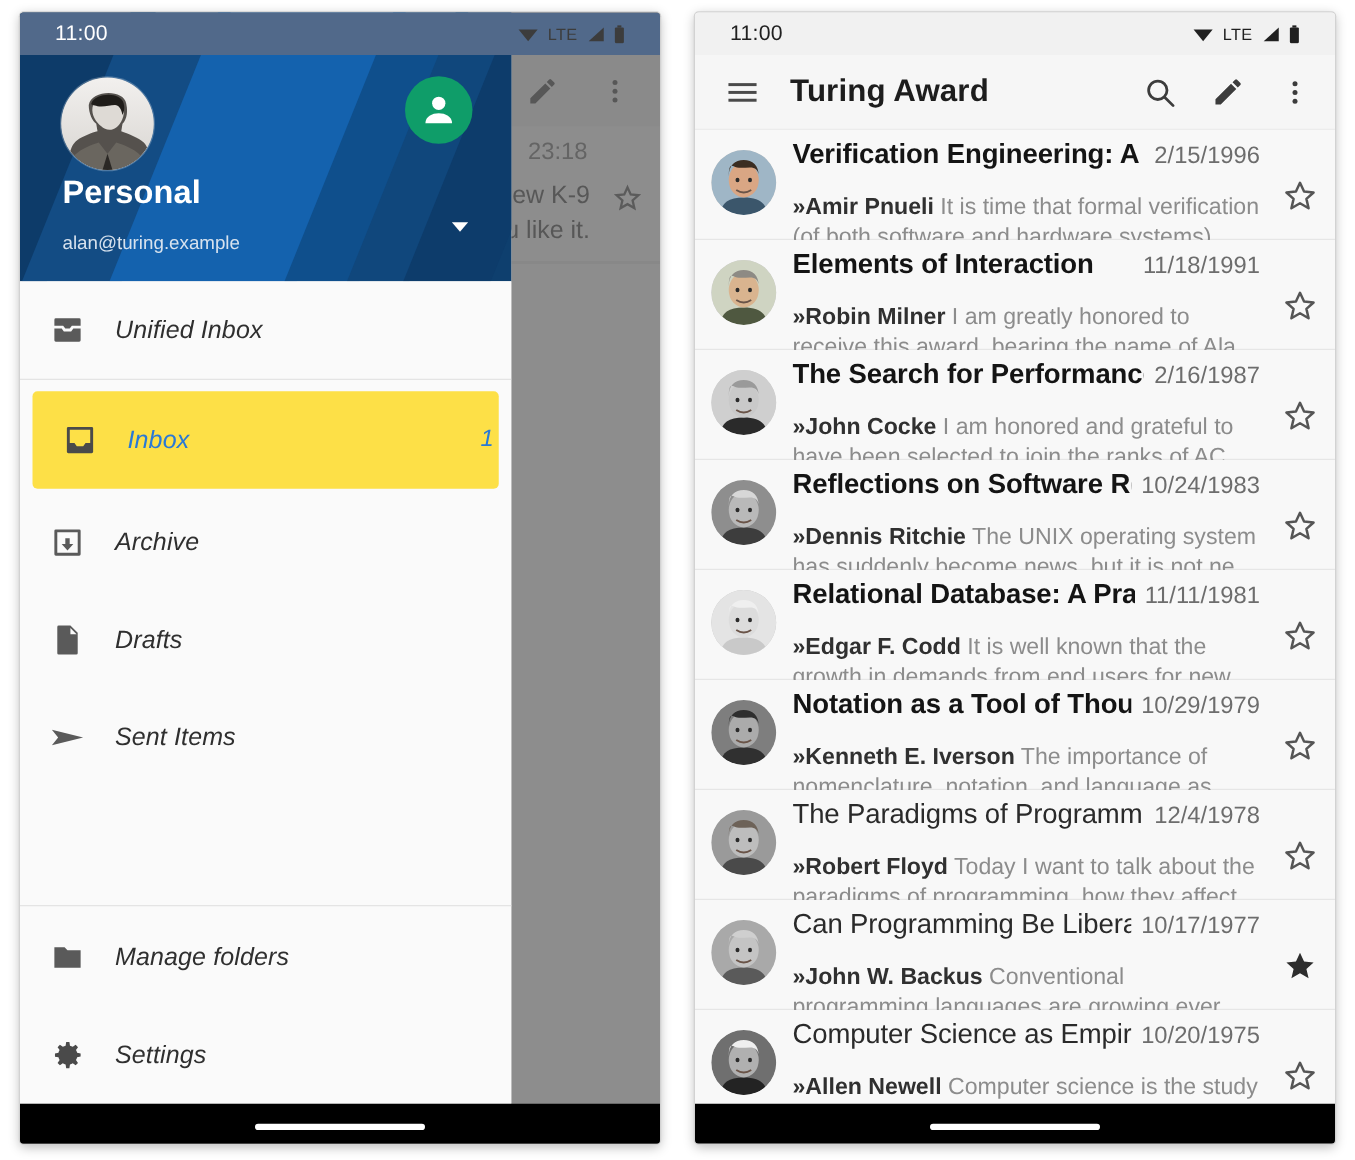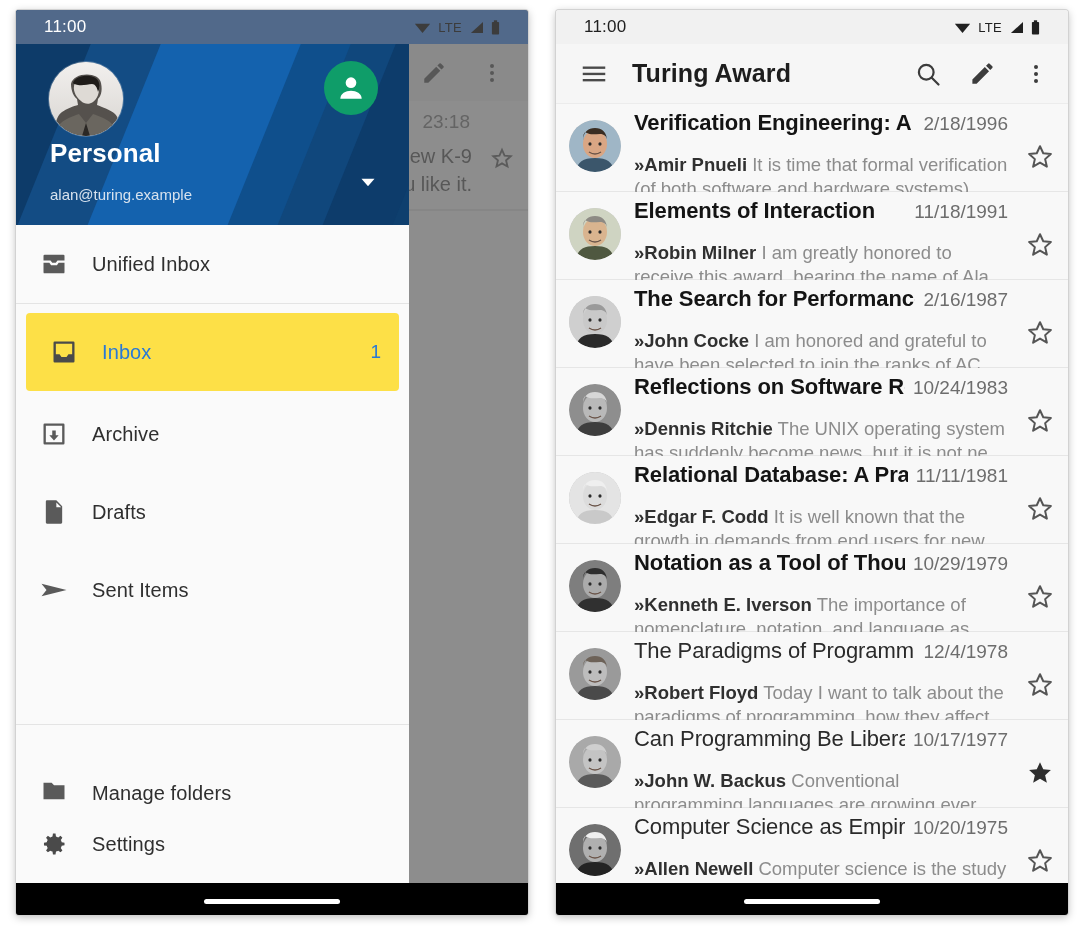--- a/index.html
+++ b/index.html
@@ -50,21 +50,21 @@
   .dh-badge{position:absolute;right:31px;top:51px;width:54px;height:54px;border-radius:50%;background:#0f9d69;
     display:flex;align-items:center;justify-content:center;}
   .dh-name{position:absolute;left:34px;bottom:56px;color:#fff;font-size:26px;font-weight:700;letter-spacing:.1px;}
   .dh-mail{position:absolute;left:34px;bottom:22px;color:#d7e2ee;font-size:15px;}
   .dh-caret{position:absolute;right:28px;bottom:26px;}
 
   .drawer-scroll{position:relative;flex:1 1 auto;overflow:hidden;background:#fafafa;}
   .drawer-foot{position:relative;flex:0 0 123px;background:#fafafa;border-top:1px solid #e4e4e4;}
 
   .ditem{position:relative;height:78px;display:flex;align-items:center;box-sizing:border-box;
-    padding:0 18px 0 0;margin:0 0;}
+    padding:0 4px 0 0;margin:0 0;font-style:italic;}
   .ditem .dic{width:76px;display:flex;align-items:center;justify-content:center;flex:0 0 76px;}
   .ditem .dlabel{font-size:20px;color:#2f2f2f;letter-spacing:.1px;}
   .ditem .dcount{margin-left:auto;font-size:19px;color:#4a4a4a;}
   .ditem.sel{background:#fde047;border-radius:4px;margin:0 10px;}
   .ditem.sel .dlabel{color:#2979d6;font-weight:500;}
   .ditem.sel .dcount{color:#2979d6;}
   .dsep{height:1px;background:#e4e4e4;margin:0;}
 
   
   .appbar{position:absolute;left:0;top:34px;width:100%;height:59px;background:#f6f6f6;display:flex;align-items:center;
@@ -239,21 +239,21 @@
         </div>
 
         <div class="ditem">
 
           <span class="dcount"></span>
         </div>
 
       </div>
 
       <div class="drawer-foot">
-        <div class="ditem" style="margin-top:2px;align-items:flex-end;">
+        <div class="ditem" style="margin-top:2px;">
           <span class="dic">
             <svg width="28" height="28" viewBox="0 0 24 24">
                 <path fill="#5a5a5a" d="M3 5h7l2 2h9v12H3z"></path>
               </svg>
           </span>
           <span class="dlabel">Manage folders</span>
         </div>
         <div class="ditem">
           <span class="dic">
             <svg width="28" height="28" viewBox="0 0 24 24">
@@ -367,21 +367,21 @@
                   <ellipse cx="21" cy="24" rx="1.6" ry="1.8" fill="#2b2b2b"></ellipse>
                   <ellipse cx="31" cy="24" rx="1.6" ry="1.8" fill="#2b2b2b"></ellipse>
                   <path d="M20 32q6 4 12 0" stroke="#6a5448" stroke-width="1.4" fill="none"></path>
                 </g>
               </svg>
             </span>
           </div>
           <div class="m-body">
             <div class="m-top">
               <span class="m-subj unread">Verification Engineering: A Fut..</span>
-              <span class="m-date">2/18/1996</span>
+              <span class="m-date">2/15/1996</span>
             </div>
             <div class="m-prev"><b>»Amir Pnueli</b><span> It is time that formal verification (of both software and hardware systems)</span></div>
           </div>
           <div class="m-star">
             <svg width="30" height="30" viewBox="0 0 24 24">
               <path d="M12 3.4l2.6 5.6 6.1.6-4.6 4.1 1.4 6-5.5-3.2-5.5 3.2 1.4-6L3.3 9.6l6.1-.6z" fill="none" stroke="#555" stroke-width="1.6" stroke-linejoin="round"></path>
             </svg>
           </div>
         </div>
         <div class="mrow">

